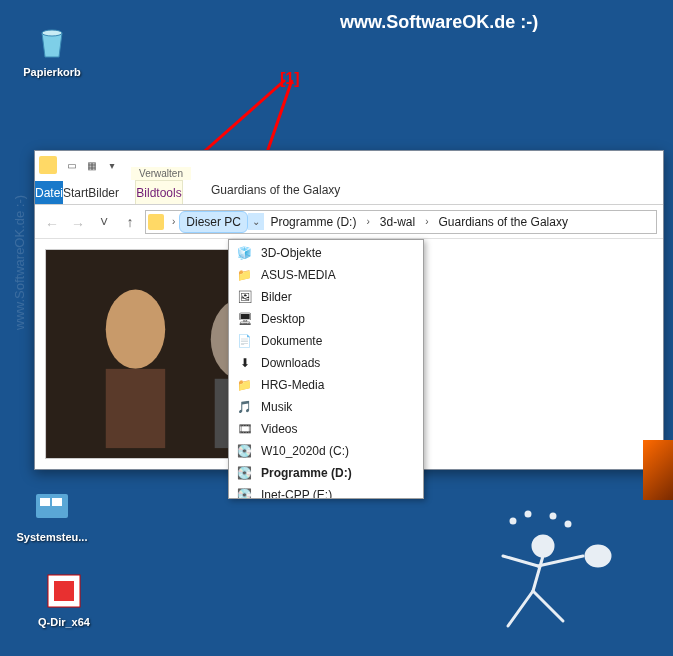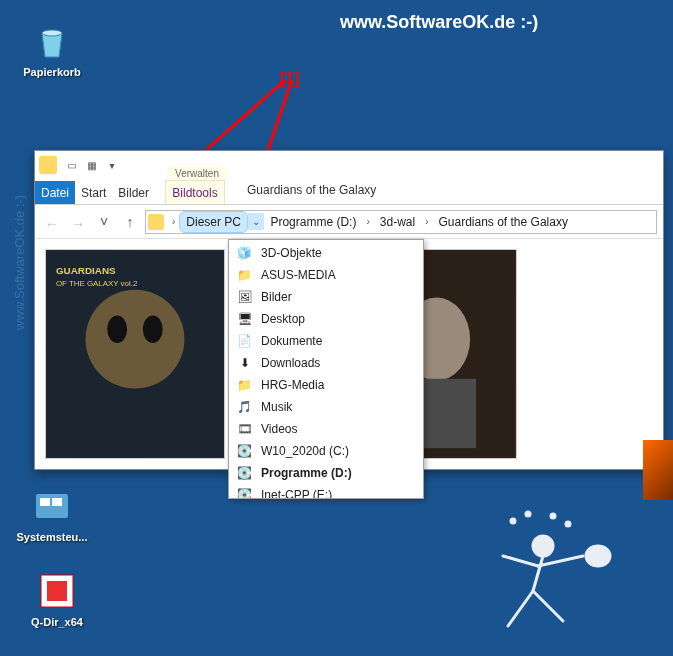--- a/index.html
+++ b/index.html
@@ -70,21 +70,21 @@
     .qat span { width: 14px; height: 14px; display: inline-flex; align-items: center; justify-content: center; color: #555; font-size: 10px; }
     
     .ribbon {
       height: 26px;
       background: #fff;
       display: flex;
       align-items: flex-end;
       border-bottom: 1px solid #d0d0d0;
     }
     .ribbon .tab {
-      padding: 5px 6px 4px;
+      padding: 5px 0 4px;
       font-size: 12px;
       color: #333;
       cursor: pointer;
     }
     .ribbon .tab.file {
       background: #1979ca;
       color: #fff;
     }
     .ribbon .tab.contextual {
       background: #fffde7;
@@ -279,21 +279,21 @@
 <div class="desktop-icon" style="top:485px;left:12px">
   <div class="icon-img">
     <svg width="40" height="40" viewBox="0 0 40 40">
         <rect x="4" y="8" width="32" height="24" rx="2" fill="#5aa7d6"></rect>
         <rect x="8" y="12" width="10" height="8" fill="#fff"></rect>
         <rect x="20" y="12" width="10" height="8" fill="#fff"></rect>
       </svg>
   </div>
   <span class="label">Systemsteu...</span>
 </div>
-<div class="desktop-icon" style="top:570px;left:17px">
+<div class="desktop-icon" style="top:570px;left:24px">
   <div class="icon-img">
     <svg width="40" height="40" viewBox="0 0 40 40">
         <rect x="4" y="4" width="32" height="32" fill="#fff" stroke="#c00"></rect>
         <rect x="10" y="10" width="20" height="20" fill="#e83030"></rect>
       </svg>
   </div>
   <span class="label">Q-Dir_x64</span>
 </div>
 
 <div class="explorer">
@@ -326,30 +326,20 @@
       <span class="crumb active">Dieser PC</span>
       <span class="crumb-sep active">⌄</span>
       <span class="crumb">Programme (D:)</span>
       <span class="crumb-sep">›</span>
       <span class="crumb">3d-wal</span>
       <span class="crumb-sep">›</span>
       <span class="crumb">Guardians of the Galaxy</span>
     </div>
   </div>
   <div class="content">
-    <div class="thumb">
-      <svg width="100%" height="100%" viewBox="0 0 180 210">
-        <rect width="180" height="210" fill="#1a2530"></rect>
-        <circle cx="90" cy="90" r="50" fill="#6b5a3a"></circle>
-        <ellipse cx="72" cy="80" rx="10" ry="14" fill="#111"></ellipse>
-        <ellipse cx="108" cy="80" rx="10" ry="14" fill="#111"></ellipse>
-        <text x="10" y="24" fill="#e0d060" font-size="10" font-weight="bold">GUARDIANS</text>
-        <text x="10" y="36" fill="#e0d060" font-size="8">OF THE GALAXY vol.2</text>
-      </svg>
-    </div>
     <div class="thumb t2">
       <svg width="100%" height="100%" viewBox="0 0 280 210">
         <rect width="280" height="210" fill="#2a2018"></rect>
         <ellipse cx="90" cy="80" rx="30" ry="40" fill="#c89a6a"></ellipse>
         <ellipse cx="200" cy="90" rx="34" ry="42" fill="#9a8a7a"></ellipse>
         <rect x="60" y="120" width="60" height="80" fill="#5a3a2a"></rect>
         <rect x="170" y="130" width="70" height="70" fill="#4a4a4a"></rect>
       </svg>
     </div>
   </div>

